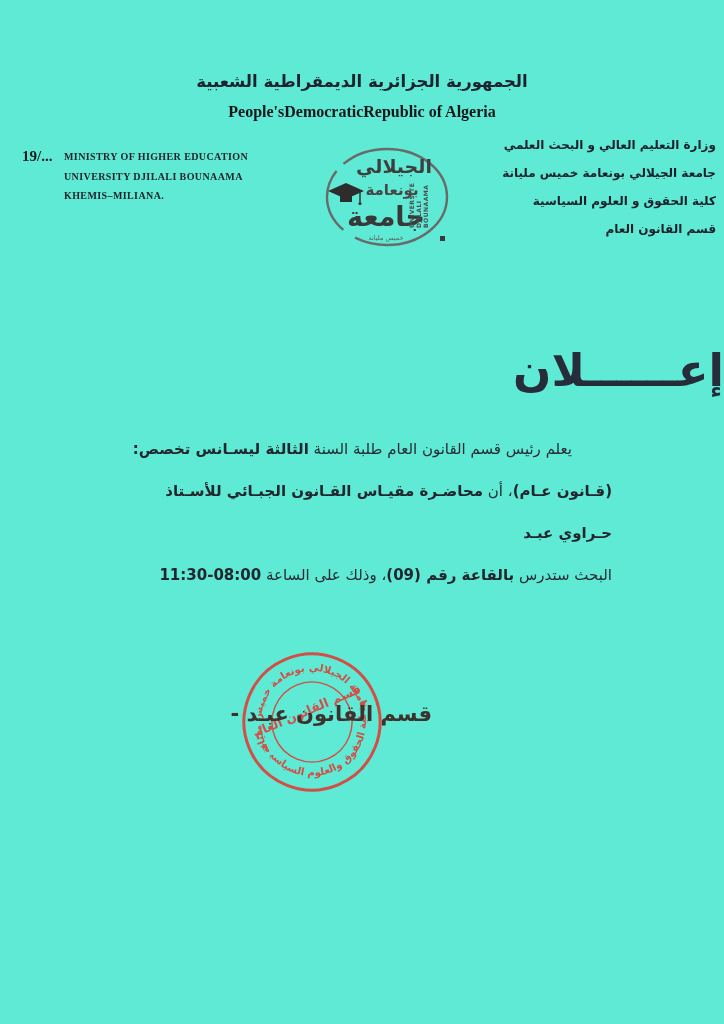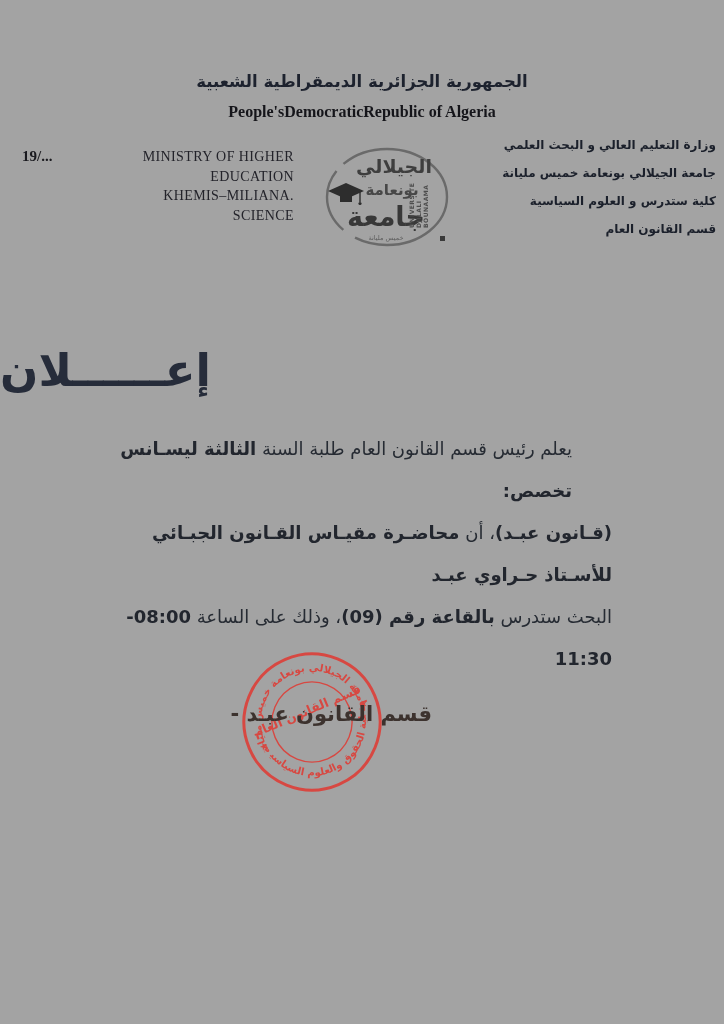--- a/index.html
+++ b/index.html
@@ -1,21 +1,21 @@
 <!DOCTYPE html>
 <html lang="ar"><head>
 <meta charset="utf-8">
 <style>
   * { margin:0; padding:0; box-sizing:border-box; }
   html,body { background:#e8e8e8; }
   .page {
     position:relative;
     width:724px; height:1024px;
     margin:0 auto;
-    background:#a3a3a3;
+    background:#5eead4;
     overflow:hidden;
     font-family:"DejaVu Sans", sans-serif;
     color:#23272f;
   }
   
   .hdr-ar {
     position:absolute; top:72px; left:0; width:724px;
     text-align:center; direction:rtl;
     font-size:16.5px; font-weight:700; color:#1d222e;
   }
@@ -26,41 +26,41 @@
     font-size:16px; font-weight:700; color:#15151a;
   }
   .ref {
     position:absolute; top:148px; left:22px;
     font-family:Liberation Serif, serif;
     font-size:15px; font-weight:700; color:#1a1a1f;
   }
   .min-en {
     position:absolute; top:147px; left:64px; width:230px;
     font-family:"Liberation Serif", serif;
-    font-size:14px; font-weight:400; letter-spacing:.4px;
-    line-height:19.5px; color:#23232a;text-align:right;
+    font-size:10px; font-weight:700; letter-spacing:.4px;
+    line-height:19.5px; color:#23232a;
   }
   .min-ar {
     position:absolute; top:131px; right:8px; width:240px;
     direction:rtl; text-align:right;
     font-size:12px; font-weight:700;
     line-height:28px; color:#1b202b;
   }
   .logo { position:absolute; top:140px; left:314px; }
   
   .title {
     position:absolute; top:344px; left:0; width:724px;
-    text-align:left; direction:rtl;
+    text-align:right; direction:rtl;
     font-size:45px; font-weight:700; color:#262c3a;
   }
   
   .body-text {
     position:absolute; top:428px; right:112px; width:505px;
     direction:rtl; text-align:right;
-    font-size:18px; line-height:42px; color:#262b33;
+    font-size:15px; line-height:42px; color:#262b33;
   }
   .body-text .indent { margin-right:40px; }
   .body-text b { font-weight:700; color:#22262e; }
   
   .stamp { position:absolute; top:622px; left:212px; opacity:.92; }
   .stamp text { font-family:"DejaVu Sans", sans-serif; }
   .annotation {
     position:absolute; top:702px; right:292px;
     direction:rtl;
     font-size:21px; font-weight:600; color:#3c322e;
@@ -74,22 +74,22 @@
 
 <div class="page">
 
   <div class="hdr-ar">الجمهورية الجزائرية الديمقراطية الشعبية</div>
   <div class="hdr-en">People'sDemocraticRepublic of Algeria</div>
 
   <div class="ref">19/...</div>
 
   <div class="min-en">
     <div>MINISTRY OF HIGHER EDUCATION</div>
+    <div>UNIVERSITY DJILALI BOUNAAMA</div>
     <div>KHEMIS–MILIANA.</div>
-    <div>SCIENCE</div>
   </div>
 
   <svg class="logo" width="146" height="116" viewBox="0 0 146 116">
     <ellipse cx="73" cy="57" rx="60" ry="48" fill="none" stroke="#6a6a6a" stroke-width="2.4" stroke-dasharray="118 14 66 10 150 8"></ellipse>
     <text x="80" y="33" text-anchor="middle" font-size="19" font-weight="700" fill="#3e3e3e" direction="rtl">الجيلالي</text>
     <text x="78" y="55" text-anchor="middle" font-size="15" font-weight="700" fill="#474747" direction="rtl">بونعامة</text>
     <text x="72" y="86" text-anchor="middle" font-size="27" font-weight="700" fill="#383838" direction="rtl">جامعة</text>
 
     <g>
       <path d="M14 51 L32 43 L50 51 L32 59 Z" fill="#2d2d2d"></path>
@@ -104,32 +104,32 @@
       <text transform="translate(114 88) rotate(-90)">BOUNAAMA</text>
     </g>
 
     <text x="72" y="100" text-anchor="middle" font-size="6.5" fill="#5d5d5d" direction="rtl">خميس مليانة</text>
     <rect x="126" y="96" width="5" height="5" fill="#3a3a3a"></rect>
   </svg>
 
   <div class="min-ar">
     <div>وزارة التعليم العالي و البحث العلمي</div>
     <div>جامعة الجيلالي بونعامة خميس مليانة</div>
-    <div>كلية ستدرس و العلوم السياسية</div>
+    <div>كلية الحقوق و العلوم السياسية</div>
     <div>قسم القانون العام</div>
   </div>
 
   <div class="title">إعــــــلان</div>
 
   <div class="body-text">
     <div class="indent">
       <span>يعلم رئيس قسم القانون العام طلبة السنة </span><b>الثالثة ليسـانس تخصص:</b>
     </div>
     <div>
-      <b>(قـانون عبـد)</b><span>، أن </span><b>محاضـرة مقيـاس القـانون الجبـائي  للأسـتاذ حـراوي عبـد</b>
+      <b>(قـانون عـام)</b><span>، أن </span><b>محاضـرة مقيـاس القـانون الجبـائي  للأسـتاذ حـراوي عبـد</b>
     </div>
     <div>
       <span>البحث ستدرس  </span><b>بالقاعة رقم (09)</b><span>، وذلك على الساعة </span><b>08:00-11:30</b>
     </div>
   </div>
 
   <svg class="stamp" width="200" height="200" viewBox="0 0 200 200">
     <g transform="rotate(-23 100 100)">
       <circle cx="100" cy="100" r="68" fill="none" stroke-width="3" stroke="#dc413a"></circle>
       <circle cx="100" cy="100" r="40" fill="none" stroke-width="1.4" stroke="#dc413a"></circle>

